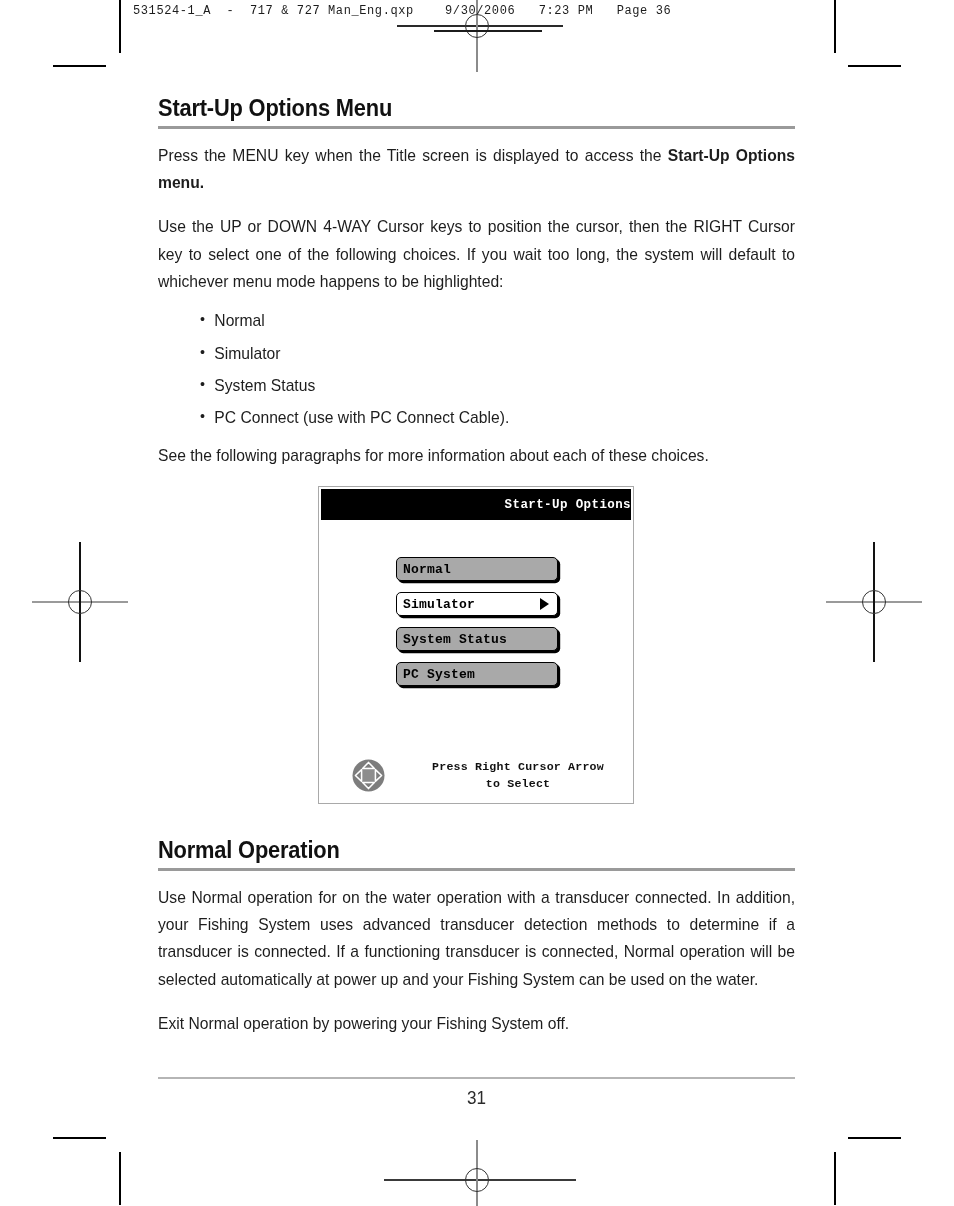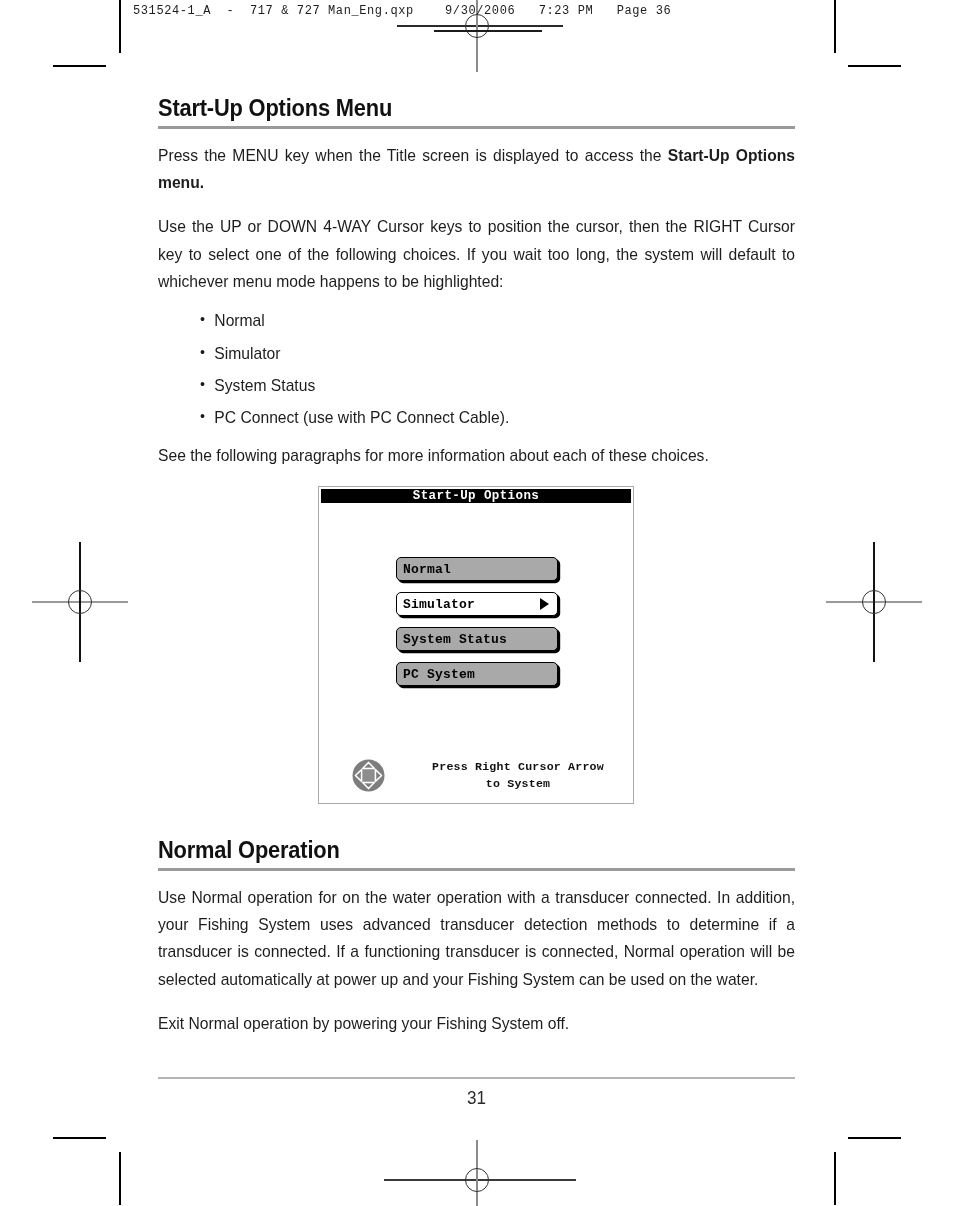--- a/index.html
+++ b/index.html
@@ -154,30 +154,30 @@
   .device {
     position: absolute;
     inset: 0;
     border: 1.5px solid #a9a9a9;
     background: #ffffff;
     box-sizing: border-box;
   }
   .device-titlebar {
     position: absolute;
     left: 2px; right: 2px; top: 2px;
-    height: 14px;
+    height: 31px;
     background: #000000;
     color: #ffffff;
     font-family: "Liberation Mono", "DejaVu Sans Mono", monospace;
     font-weight: bold;
     font-size: 12.5px;
     letter-spacing: 0.4px;
     display: flex;
     align-items: center;
-    justify-content: center;
+    justify-content: flex-end;
   }
   .menu-list {
     position: absolute;
     left: 77px;
     top: 70px;
     width: 162px;
   }
   .menu-btn {
     position: relative;
     height: 24px;
@@ -346,21 +346,21 @@
           <circle cx="16.5" cy="16.5" r="16" fill="#7d7d7d"></circle>
           <circle cx="16.5" cy="16.5" r="8.4" fill="#8d8d8d"></circle>
           <path d="M16.5 3.4 L22.4 9.6 L10.6 9.6 Z" fill="none" stroke="#ffffff" stroke-width="1.5" stroke-linejoin="round"></path>
           <path d="M16.5 29.6 L22.4 23.4 L10.6 23.4 Z" fill="none" stroke="#ffffff" stroke-width="1.5" stroke-linejoin="round"></path>
           <path d="M3.4 16.5 L9.6 10.6 L9.6 22.4 Z" fill="none" stroke="#ffffff" stroke-width="1.5" stroke-linejoin="round"></path>
           <path d="M29.6 16.5 L23.4 10.6 L23.4 22.4 Z" fill="none" stroke="#ffffff" stroke-width="1.5" stroke-linejoin="round"></path>
         </svg>
       </div>
       <div class="footer-text">
         <div>Press Right Cursor Arrow</div>
-        <div>to  System</div>
+        <div>to  Select</div>
       </div>
     </div>
 
   </div>
 </div>
 
 <div class="content" style="top:838px;">
   <h1 class="section">Normal Operation</h1>
   <div class="rule"></div>
 

